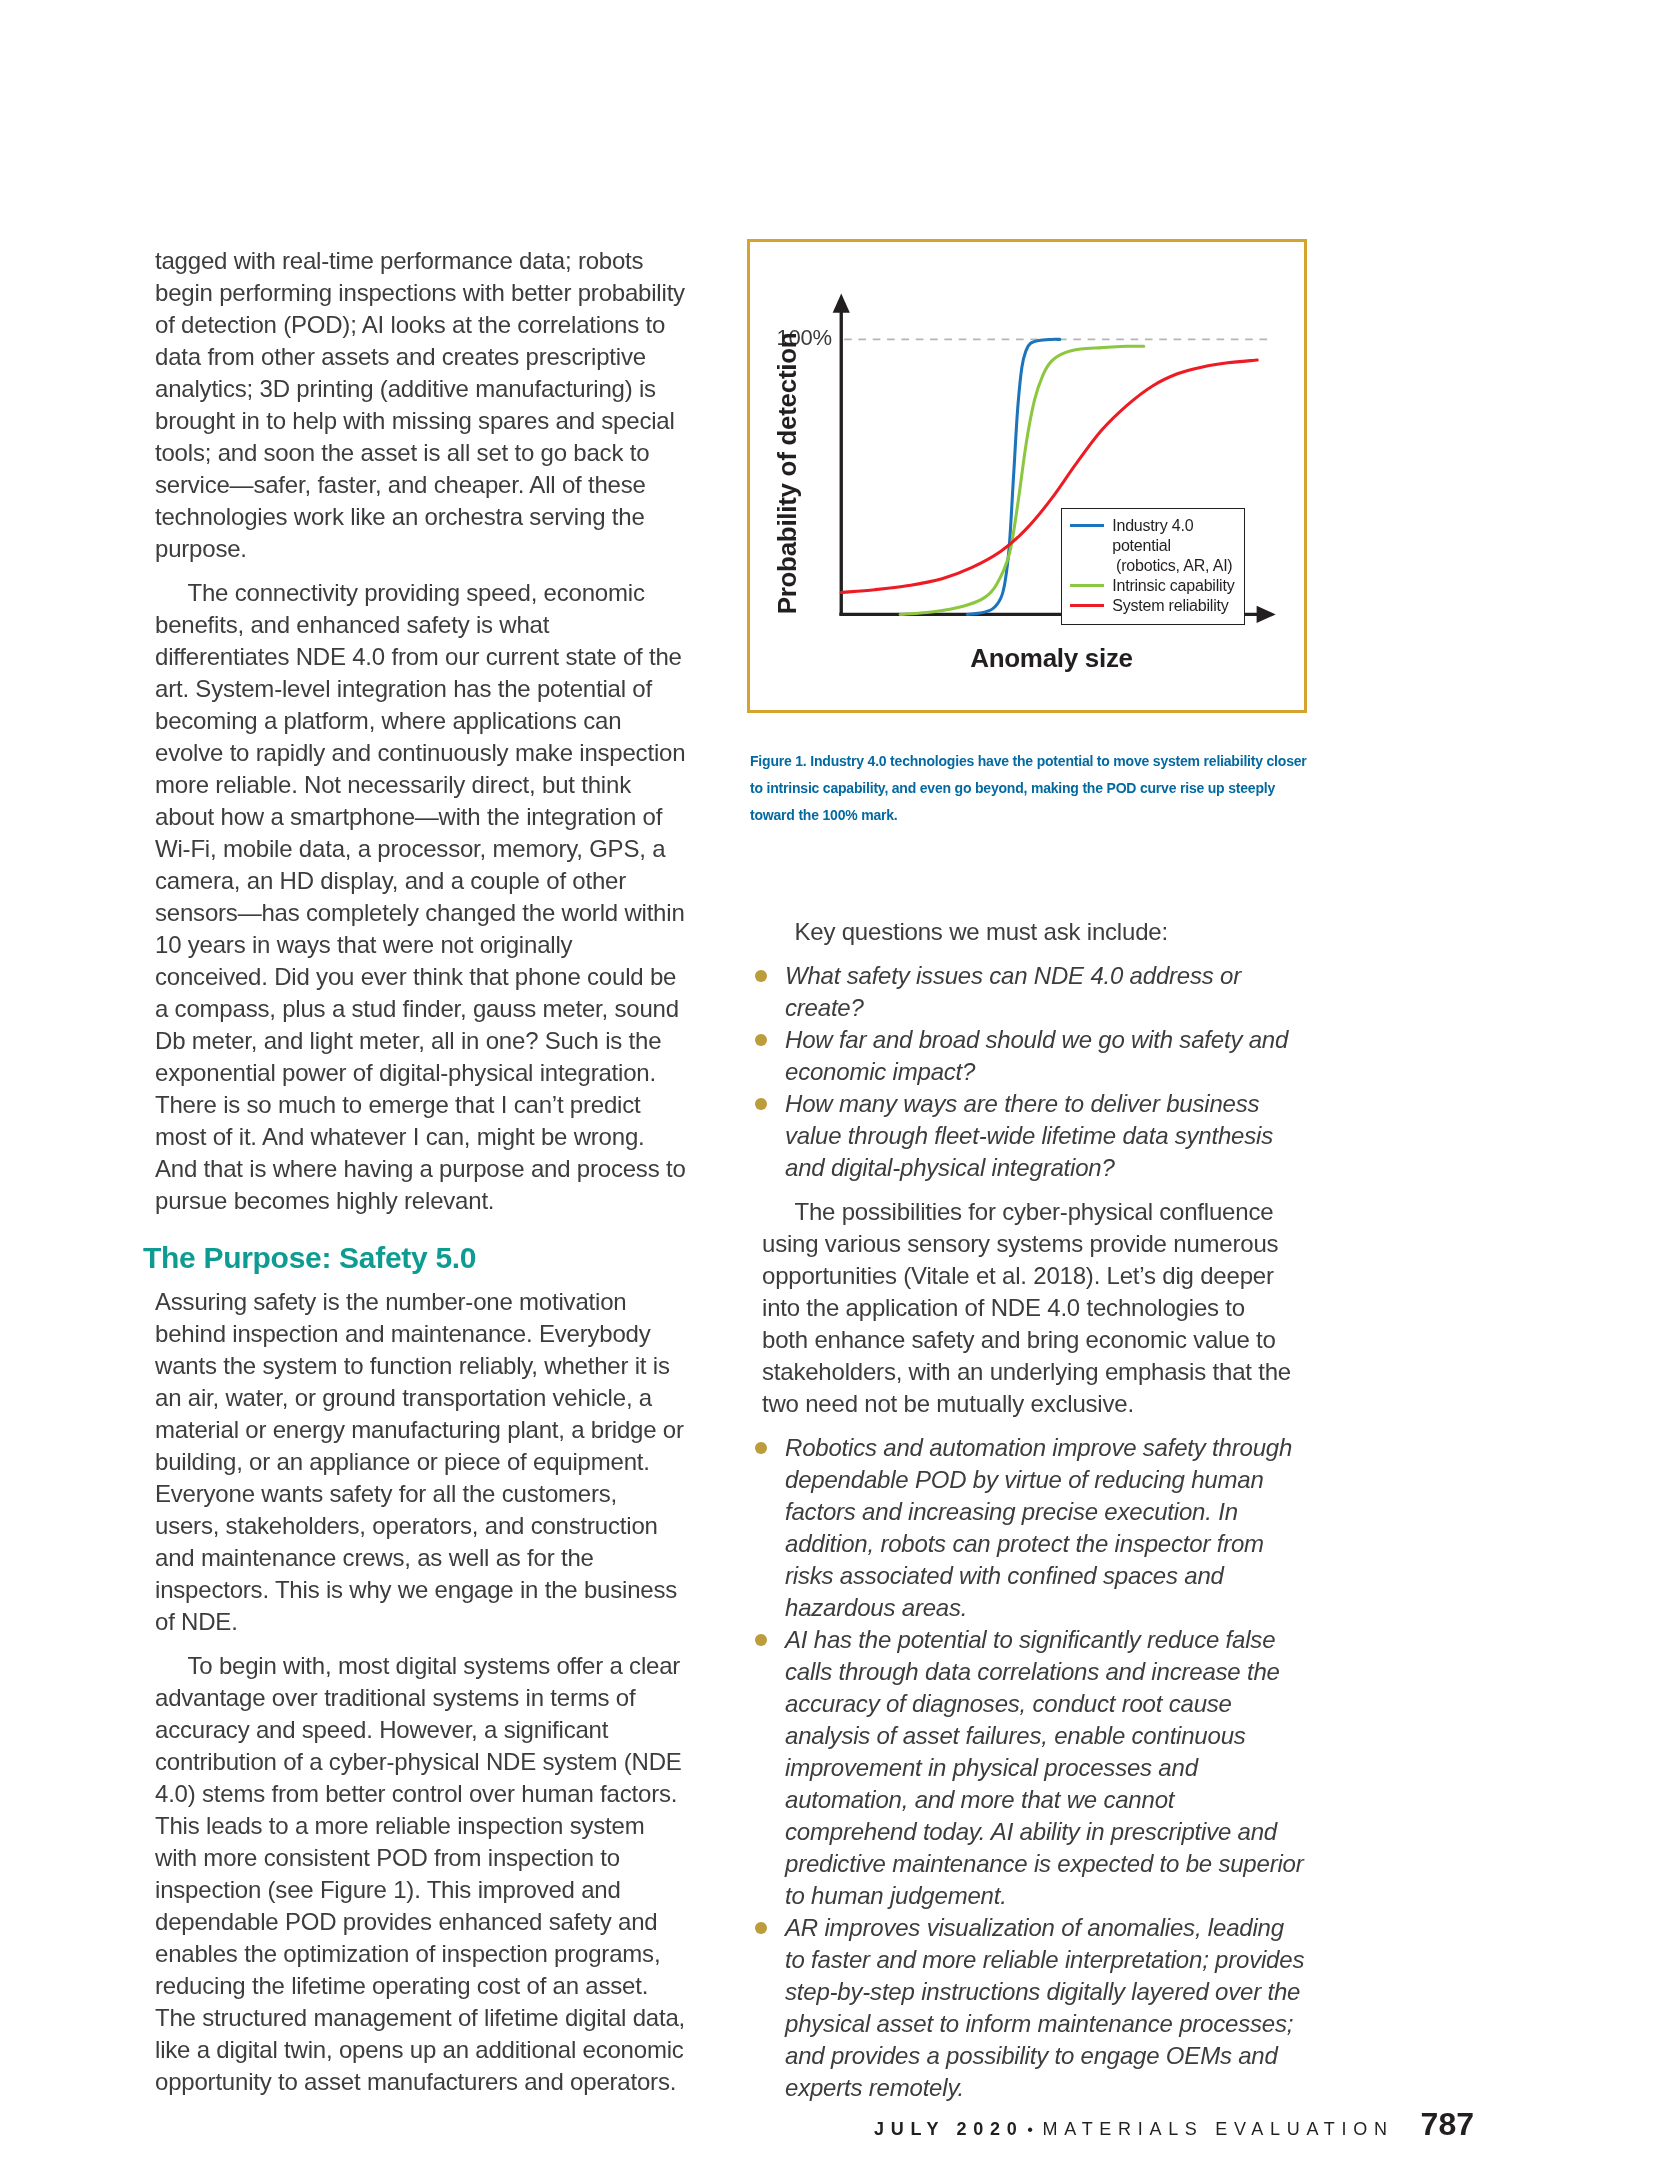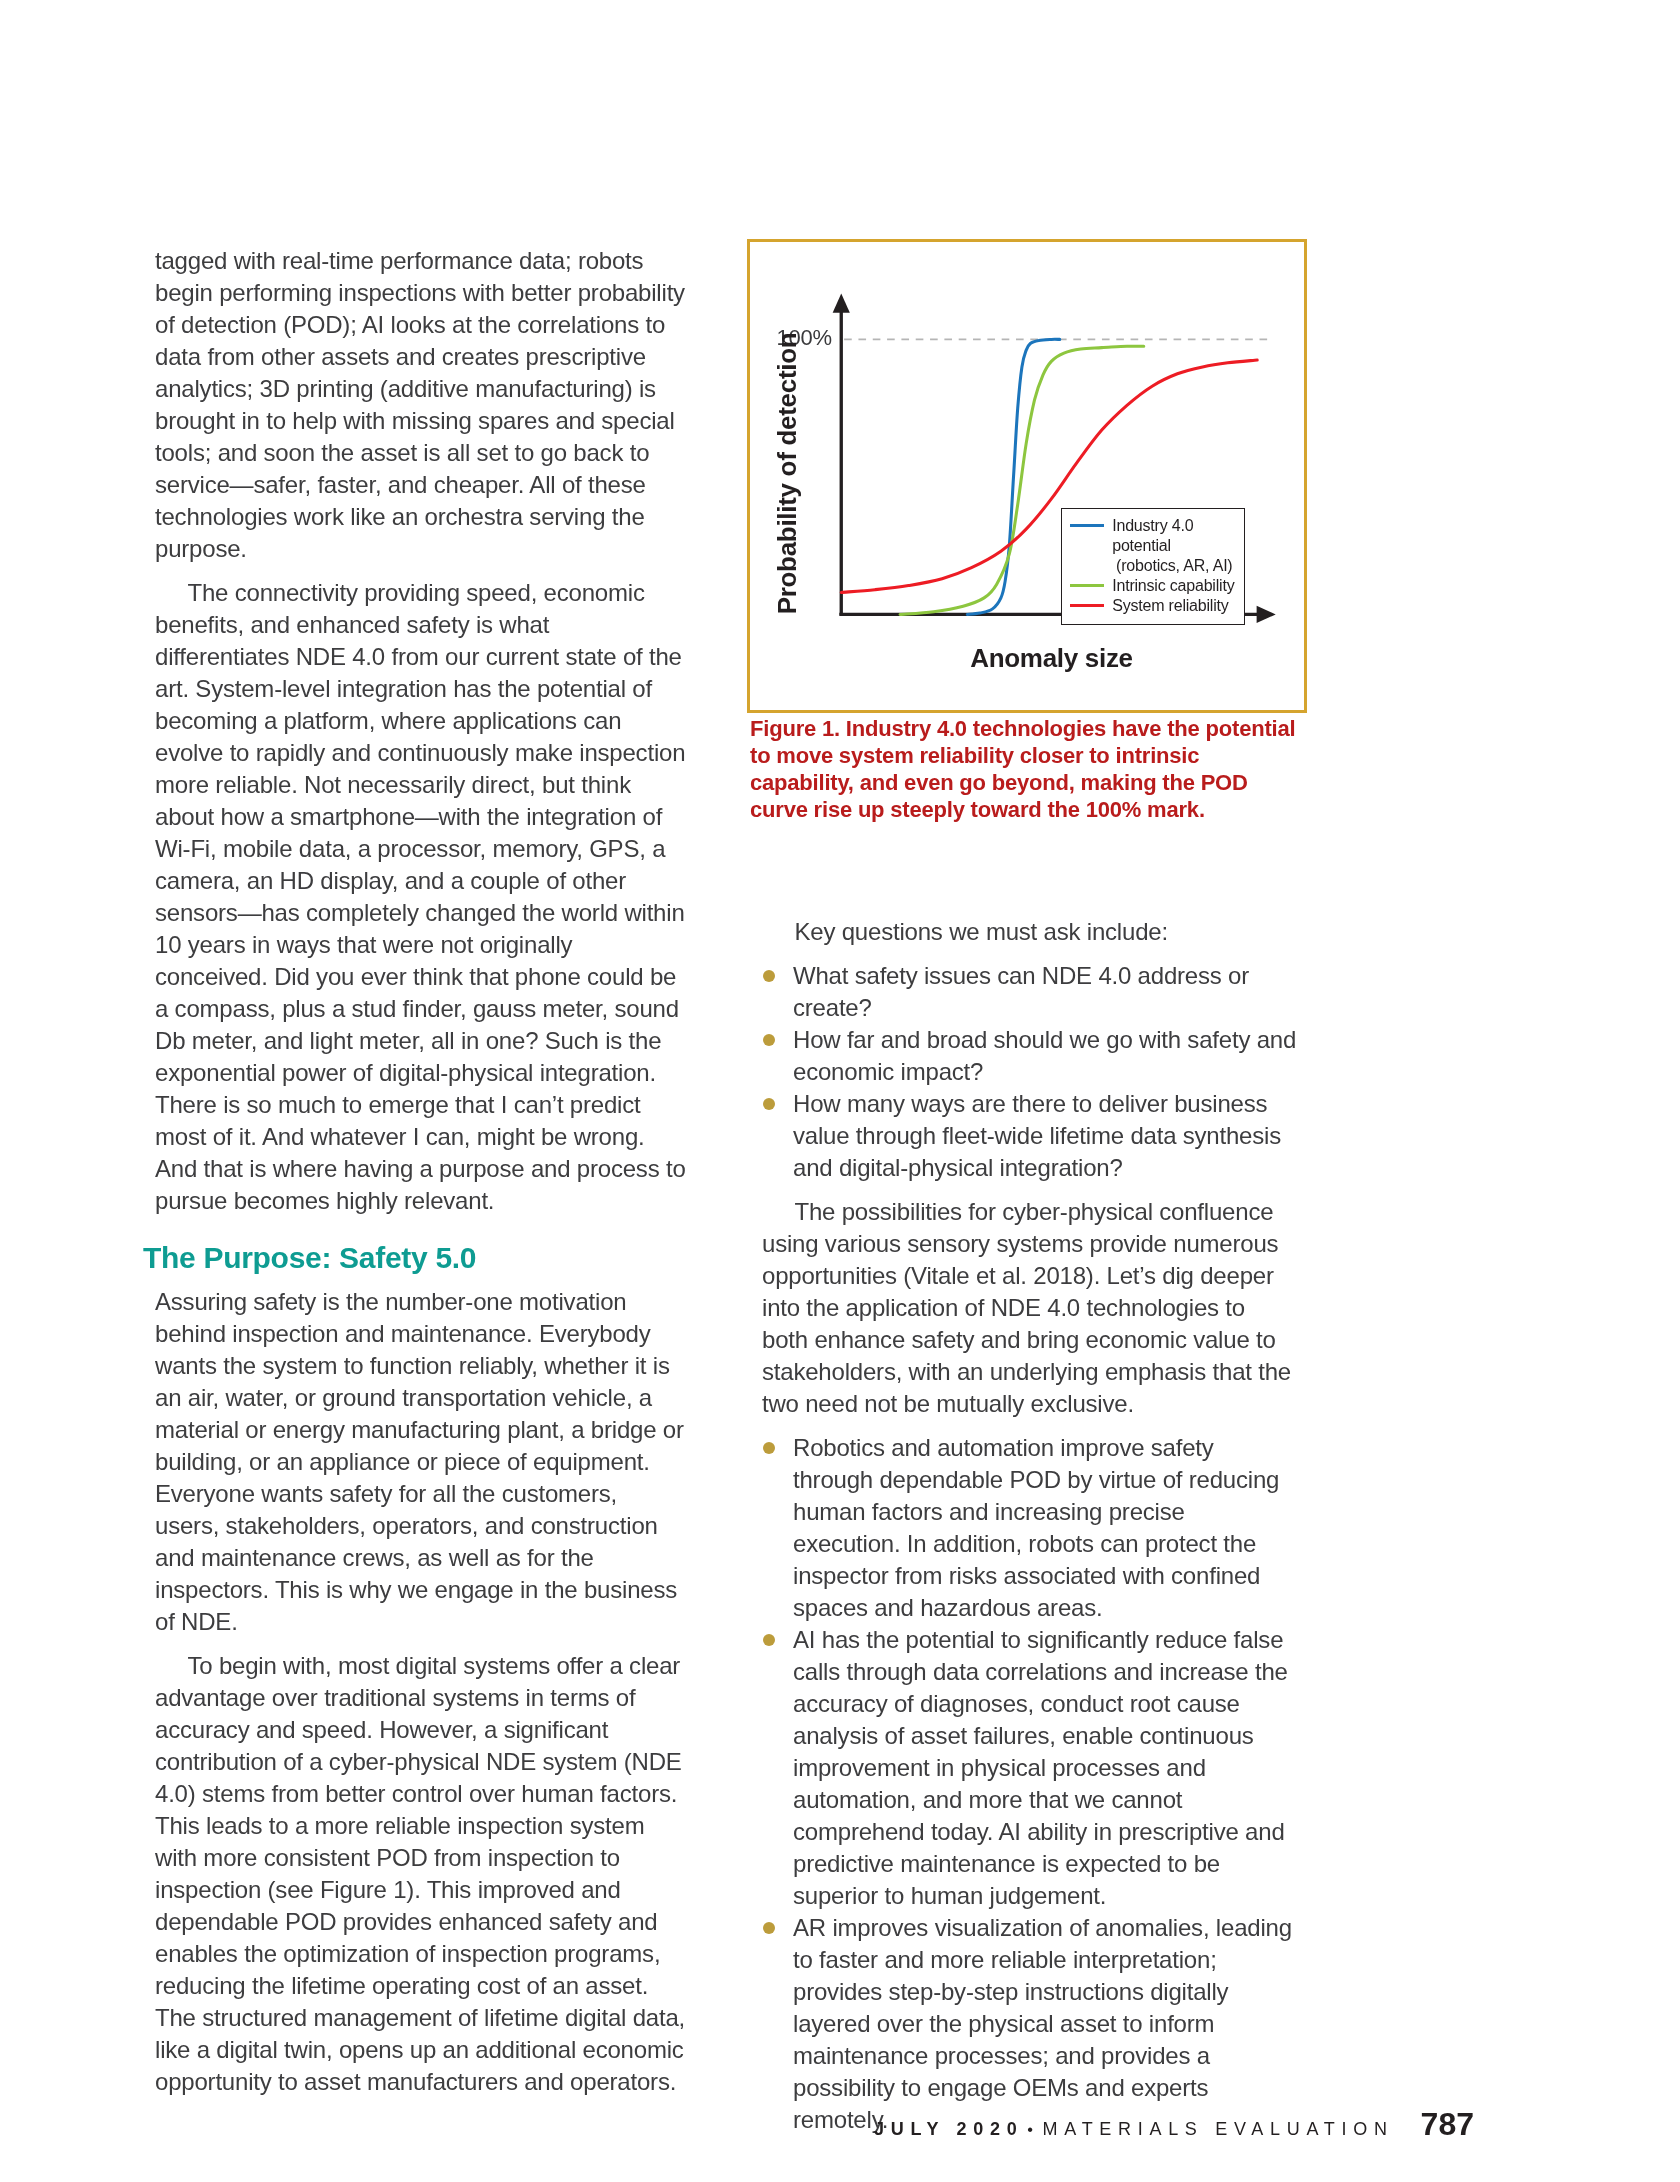--- a/index.html
+++ b/index.html
@@ -21,21 +21,21 @@
   .col-right{left:750px;top:904px;}
   .col p{margin:12px;}
   p.indent{text-indent:32.5px;}
   .section-heading{
     font-size:30px;
     font-weight:700;
     color:#0E9C92;
     letter-spacing:-0.3px;
     margin:25px 0 8.6px 0;
   }
-  ul.bullets{list-style:none;margin:8px;padding:0;}
+  ul.bullets{list-style:none;margin:0;padding:0;font-style:italic;}
   ul.bullets li{
     position:relative;
     padding-left:35px;
   }
   ul.bullets li::before{
     content:"";
     position:absolute;
     left:4.8px;top:9.6px;
     width:12.4px;height:12.4px;
     border-radius:50%;
@@ -70,22 +70,22 @@
     box-sizing:border-box;
     border:1.9px solid #231F20;
     background:#ffffff;
     padding:6.7px 7.6px 8.6px 7.6px;
   }
   .legend-row{display:flex;gap:8.6px;color:#231F20;font-size:16px;line-height:20px;letter-spacing:-0.2px;}
   .legend-swatch{width:34px;height:2.9px;margin-top:8.6px;flex:none;}
   .legend-sub{text-align:center;}
   
   .figure-caption{
-    position:absolute;left:750px;top:715px;width:558px;
-    font-size:22px;line-height:27px;font-weight:700;color:#b91c1c;letter-spacing:-0.2px;
+    position:absolute;left:750px;top:748px;width:558px;
+    font-size:14px;line-height:27px;font-weight:700;color:#0369a1;letter-spacing:-0.2px;
   }
   
   .footer{
     position:absolute;top:2106px;right:206px;
     display:flex;align-items:baseline;
     color:#231F20;white-space:nowrap;
   }
   .footer .issue{font-size:18px;font-weight:700;letter-spacing:6.7px;}
   .footer .dot{font-size:16.3px;margin:0 9.6px 0 3.8px;}
   .footer .mag{font-size:18px;font-weight:400;letter-spacing:6.7px;}

